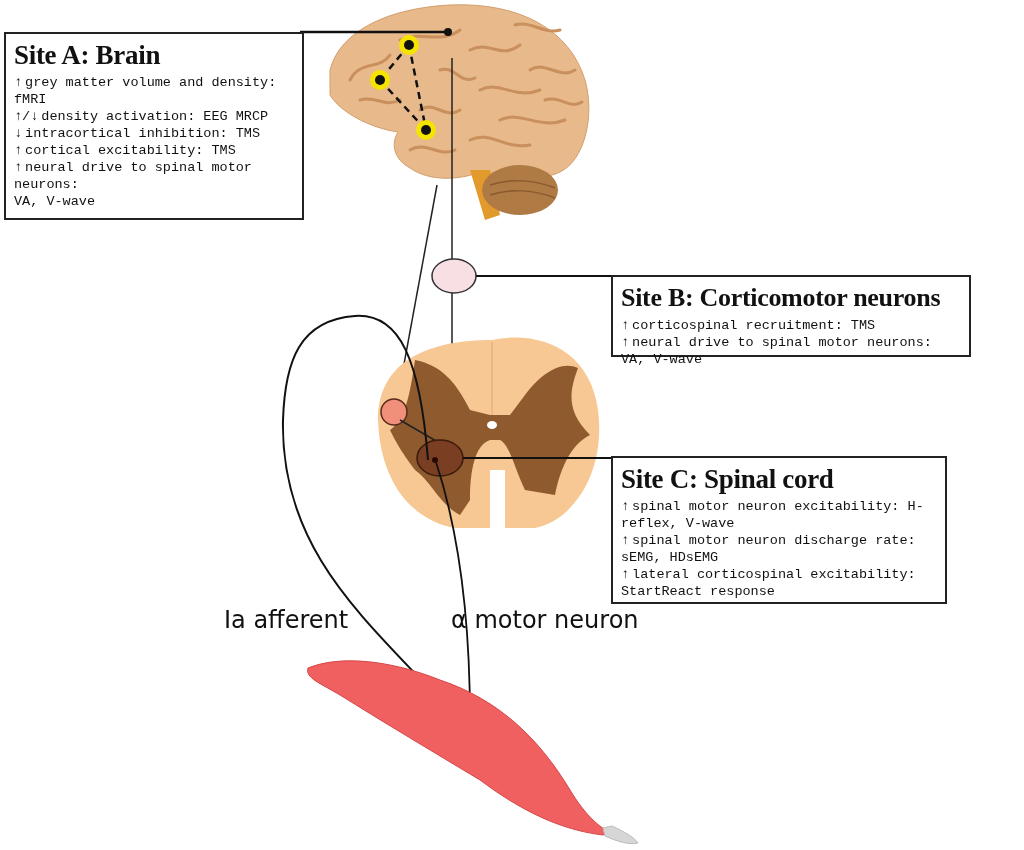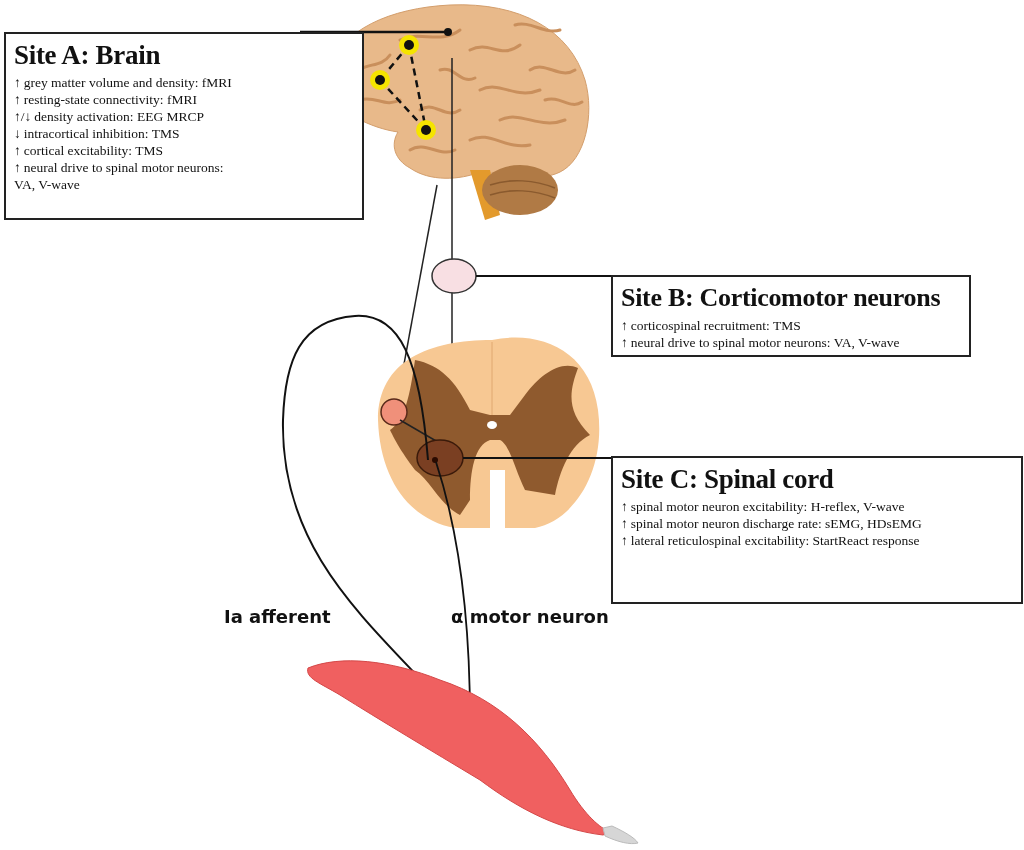--- a/index.html
+++ b/index.html
@@ -3,29 +3,29 @@
 <meta charset="utf-8">
 <style>
   html, body { margin: 0; padding: 0; background: #ffffff; }
   body { width: 1024px; height: 850px; position: relative; overflow: hidden;
          font-family: "Liberation Serif", serif; }
   svg.diagram { position: absolute; left: 0; top: 0; }
   .box { position: absolute; background: #fff; border: 2px solid #222;
          box-sizing: border-box; padding: 6px 8px 6px 8px; color: #111; }
   .box h2 { margin: 0 0 4px 0; font-family: "Liberation Serif", serif;
             font-weight: bold; font-size: 27px; line-height: 30px; letter-spacing: -0.3px; }
-  .box ul { list-style: none; margin: 0; padding: 0; }
+  .box ul { list-style: none; margin: 0; padding: 0; font-family: Liberation Mono, monospace; }
   .box li { font-size: 13.5px; line-height: 17px; white-space: pre-line; }
   .box li .arrow { display: inline-block; margin-right: 3px; }
-  #box-a { left: 4px; top: 32px; width: 360px; height: 188px; }
+  #box-a { left: 4px; top: 32px; width: 300px; height: 188px; }
   #box-b { left: 611px; top: 275px; width: 360px; height: 82px; }
   #box-b h2 { font-size: 26px; }
-  #box-c { left: 611px; top: 456px; width: 412px; height: 148px; }
-  .label { position: absolute; font-family: "DejaVu Sans", sans-serif; font-weight: bold;
-           font-size: 18px; color: #111; }
+  #box-c { left: 611px; top: 456px; width: 336px; height: 148px; }
+  .label { position: absolute; font-family: "DejaVu Sans", sans-serif; font-weight: normal;
+           font-size: 24px; color: #111; }
   #label-ia { left: 224px; top: 606px; }
   #label-alpha { left: 451px; top: 606px; }
 </style>
 </head>
 <body>
 
 <svg class="diagram" width="1024" height="850" viewBox="0 0 1024 850">
 
   <g>
     <path fill="#e8b98a" stroke="#d39e6c" stroke-width="1" d="M330,70 C340,30 390,8 450,5 C520,2 570,30 585,80 C595,115 585,160 560,172 C540,182 510,175 480,172 C460,180 430,182 410,168 C395,160 390,145 398,132 C370,128 340,112 330,95 Z"></path>
@@ -97,21 +97,20 @@
   <path d="M466,726 L470,719 L474,726" fill="none" stroke="#111" stroke-width="1.5"></path>
 
   <path fill="#f06060" stroke="#d44848" stroke-width="1" d="M308,668 C340,655 390,660 440,680 C500,700 540,740 570,790 C585,815 600,828 610,832 L603,835 C560,830 520,810 480,780 C430,750 380,720 340,695 C320,683 305,678 308,668 Z"></path>
   <path fill="#d6d6d6" stroke="#bbbbbb" stroke-width="1" d="M603,828 L612,826 C625,832 635,838 638,843 C630,845 618,842 605,836 Z"></path>
 </svg>
 
 <div id="box-a" class="box">
   <h2>Site A: Brain</h2>
   <ul>
     <li><span class="arrow">↑</span><span>grey matter volume and density: fMRI</span></li>
-    <li><span class="arrow">↑</span><span>resting-state connectivity: fMRI</span></li>
     <li><span class="arrow">↑/↓</span><span>density activation: EEG MRCP</span></li>
     <li><span class="arrow">↓</span><span>intracortical inhibition: TMS</span></li>
     <li><span class="arrow">↑</span><span>cortical excitability: TMS</span></li>
     <li><span class="arrow">↑</span><span>neural drive to spinal motor neurons:
 VA, V-wave</span></li>
   </ul>
 </div>
 
 <div id="box-b" class="box">
   <h2>Site B: Corticomotor neurons</h2>
@@ -119,18 +118,18 @@
     <li><span class="arrow">↑</span><span>corticospinal recruitment: TMS</span></li>
     <li><span class="arrow">↑</span><span>neural drive to spinal motor neurons: VA, V-wave</span></li>
   </ul>
 </div>
 
 <div id="box-c" class="box">
   <h2>Site C: Spinal cord</h2>
   <ul>
     <li><span class="arrow">↑</span><span>spinal motor neuron excitability: H-reflex, V-wave</span></li>
     <li><span class="arrow">↑</span><span>spinal motor neuron discharge rate: sEMG, HDsEMG</span></li>
-    <li><span class="arrow">↑</span><span>lateral reticulospinal excitability: StartReact response</span></li>
+    <li><span class="arrow">↑</span><span>lateral corticospinal excitability: StartReact response</span></li>
   </ul>
 </div>
 
 <div id="label-ia" class="label">Ia afferent</div>
 <div id="label-alpha" class="label">α motor neuron</div>
 
 </body></html>

